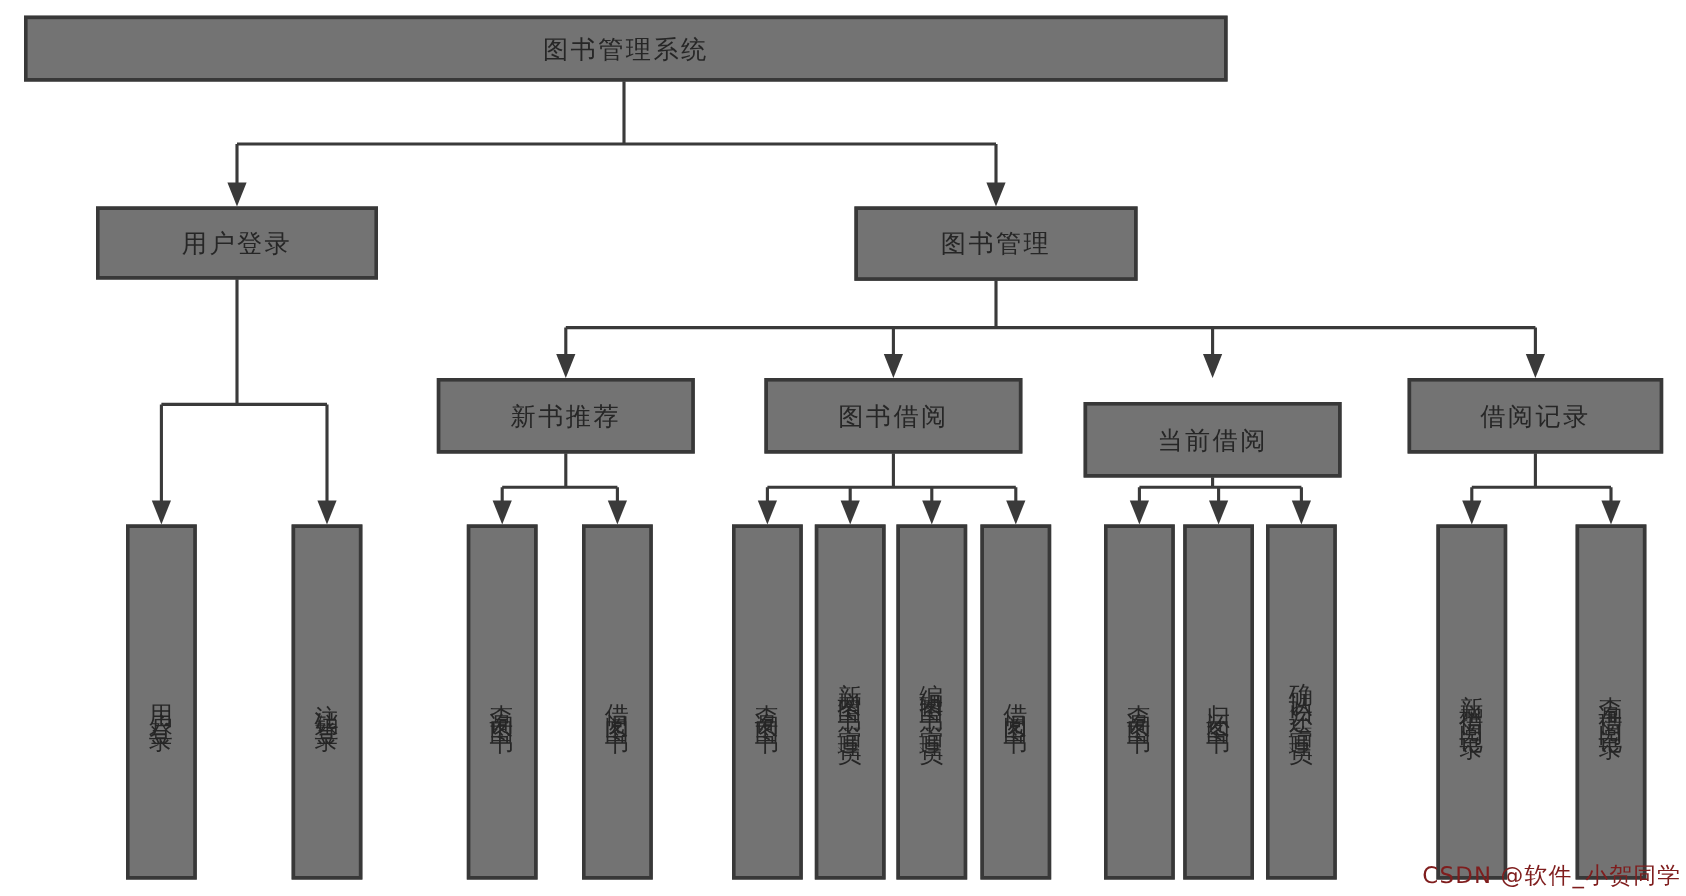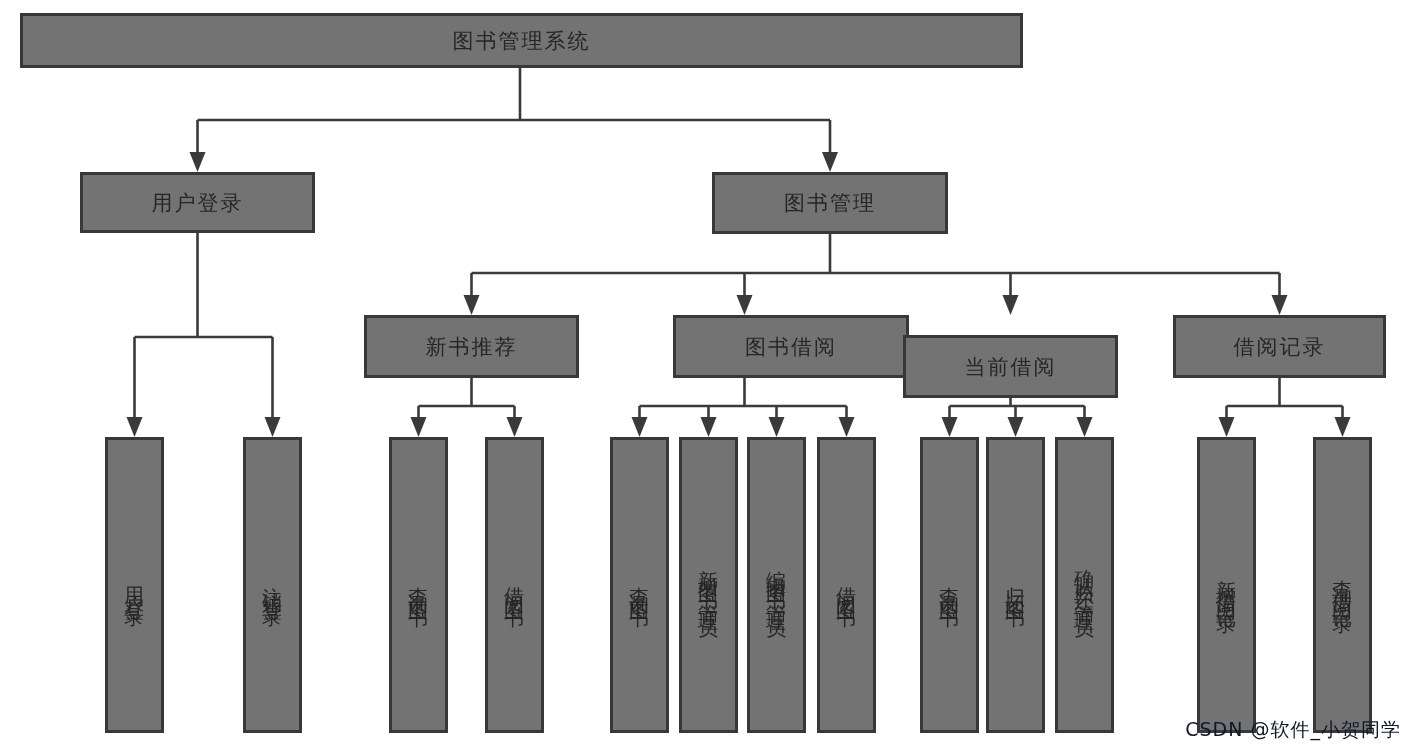--- a/index.html
+++ b/index.html
@@ -29,21 +29,21 @@
     justify-content: center;
     z-index: 1;
     color: #262626;
   }
   .node-h { font-size: 21px; letter-spacing: 2px; }
   .node-root  { left: 20px;   top: 13px;  width: 1003px; height: 55px; }
   .node-l2a   { left: 80px;   top: 172px; width: 235px;  height: 61px; }
   .node-l2b   { left: 712px;  top: 172px; width: 236px;  height: 62px; }
   .node-l3    { top: 315px; height: 63px; }
   .node-l3a   { left: 364px;  width: 215px; }
-  .node-l3b   { left: 673px;  width: 236px; text-align: right; }
+  .node-l3b   { left: 637px;  width: 215px; text-align: right; }
   .node-l3c   { left: 903px;  width: 215px; margin-top: 20px; }
   .node-l3d   { left: 1173px; width: 213px; text-align: right; }
   .leaf {
     top: 437px;
     width: 59px;
     height: 296px;
     font-size: 20px;
   }
   .leaf span {
     writing-mode: vertical-rl;
@@ -64,21 +64,21 @@
   .lf10 { left: 986px; }
   .lf11 { left: 1055px; }
   .lf12 { left: 1197px; }
   .lf13 { left: 1313px; }
   #watermark {
     position: absolute;
     right: 4px;
     top: 717px;
     z-index: 2;
     font-size: 19px;
-    color: #0f172a;
+    color: #7f1d1d;
     letter-spacing: 1px;
     white-space: nowrap;
   }
 </style>
 </head>
 <body>
 
 <div id="stage">
 
   <svg id="wires" viewBox="0 0 1405 747" xmlns="http://www.w3.org/2000/svg">

